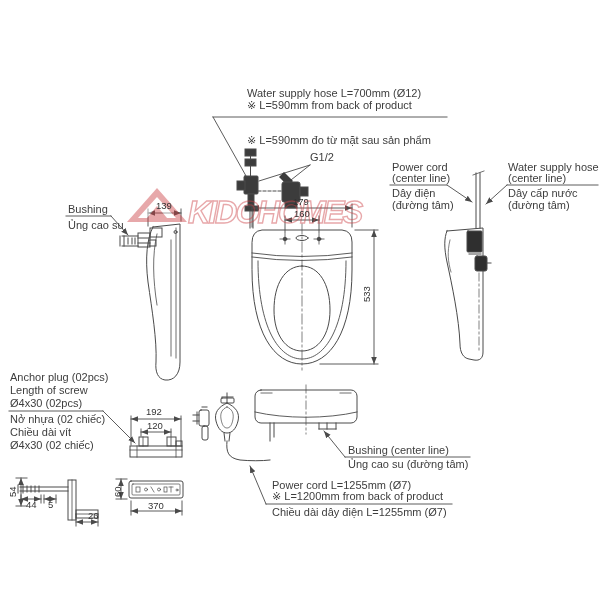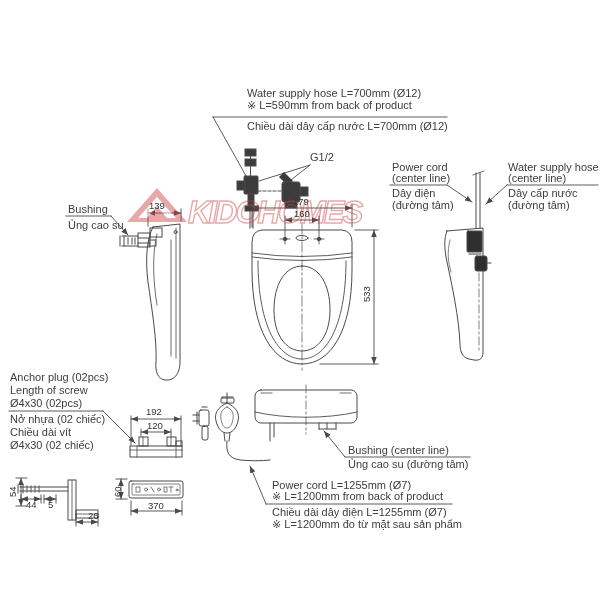--- a/index.html
+++ b/index.html
@@ -194,21 +194,21 @@
     <g opacity="0.45">
       <polygon points="127,222 157,188 187,222" fill="#cc3f44" stroke="none"></polygon>
       <polygon points="138,218 157,197 176,218" fill="#ffffff" stroke="none"></polygon>
       <polygon points="147,218 157,206 167,218" fill="#cc3f44" stroke="none"></polygon>
       <text class="wm-text" x="188" y="223" fill="none" stroke="#cc3f44" stroke-width="1.4">KIDOHOMES</text>
     </g>
   </svg>
 
   <div class="lb" style="left:247px;top:88px">Water supply hose L=700mm (Ø12)</div>
   <div class="lb" style="left:247px;top:100px">※ L=590mm from back of product</div>
-  <div class="lb" style="left:247px;top:121px">Chiều dài dây cấp nước L=700mm (Ø12)</div>
+  <div class="lb" style="left:247px;top:135px">※ L=590mm đo từ mặt sau sản phẩm</div>
 
   <div class="lb" style="left:310px;top:152px">G1/2</div>
 
   <div class="lb" style="left:392px;top:162px">Power cord</div>
   <div class="lb" style="left:392px;top:173px">(center line)</div>
   <div class="lb" style="left:392px;top:188px">Dây điện</div>
   <div class="lb" style="left:392px;top:200px">(đường tâm)</div>
 
   <div class="lb" style="left:508px;top:162px">Water supply hose</div>
   <div class="lb" style="left:508px;top:173px">(center line)</div>
@@ -224,23 +224,22 @@
   <div class="lb" style="left:10px;top:414px">Nở nhựa (02 chiếc)</div>
   <div class="lb" style="left:10px;top:427px">Chiều dài vít</div>
   <div class="lb" style="left:10px;top:440px">Ø4x30 (02 chiếc)</div>
 
   <div class="lb" style="left:348px;top:445px">Bushing (center line)</div>
   <div class="lb" style="left:348px;top:459px">Ủng cao su (đường tâm)</div>
 
   <div class="lb" style="left:272px;top:480px">Power cord L=1255mm (Ø7)</div>
   <div class="lb" style="left:272px;top:491px">※ L=1200mm from back of product</div>
   <div class="lb" style="left:272px;top:507px">Chiều dài dây điện L=1255mm (Ø7)</div>
-  <div class="lb" style="left:272px;top:519px">※ L=1200mm đo từ mặt sau sản phẩm</div>
-
-  <div class="lb dim" style="left:149px;top:201px">139</div>
+
+  <div class="lb dim" style="left:156px;top:201px">139</div>
   <div class="lb dim" style="left:293px;top:197px">179</div>
   <div class="lb dim" style="left:294px;top:209px">160</div>
   <div class="lb dim rot" style="left:362px;top:302px">533</div>
   <div class="lb dim" style="left:146px;top:407px">192</div>
   <div class="lb dim" style="left:147px;top:421px">120</div>
   <div class="lb dim rot" style="left:8px;top:497px">54</div>
   <div class="lb dim" style="left:26px;top:500px">44</div>
   <div class="lb dim" style="left:48px;top:500px">5</div>
   <div class="lb dim" style="left:88px;top:511px">26</div>
   <div class="lb dim rot" style="left:113px;top:497px">60</div>

